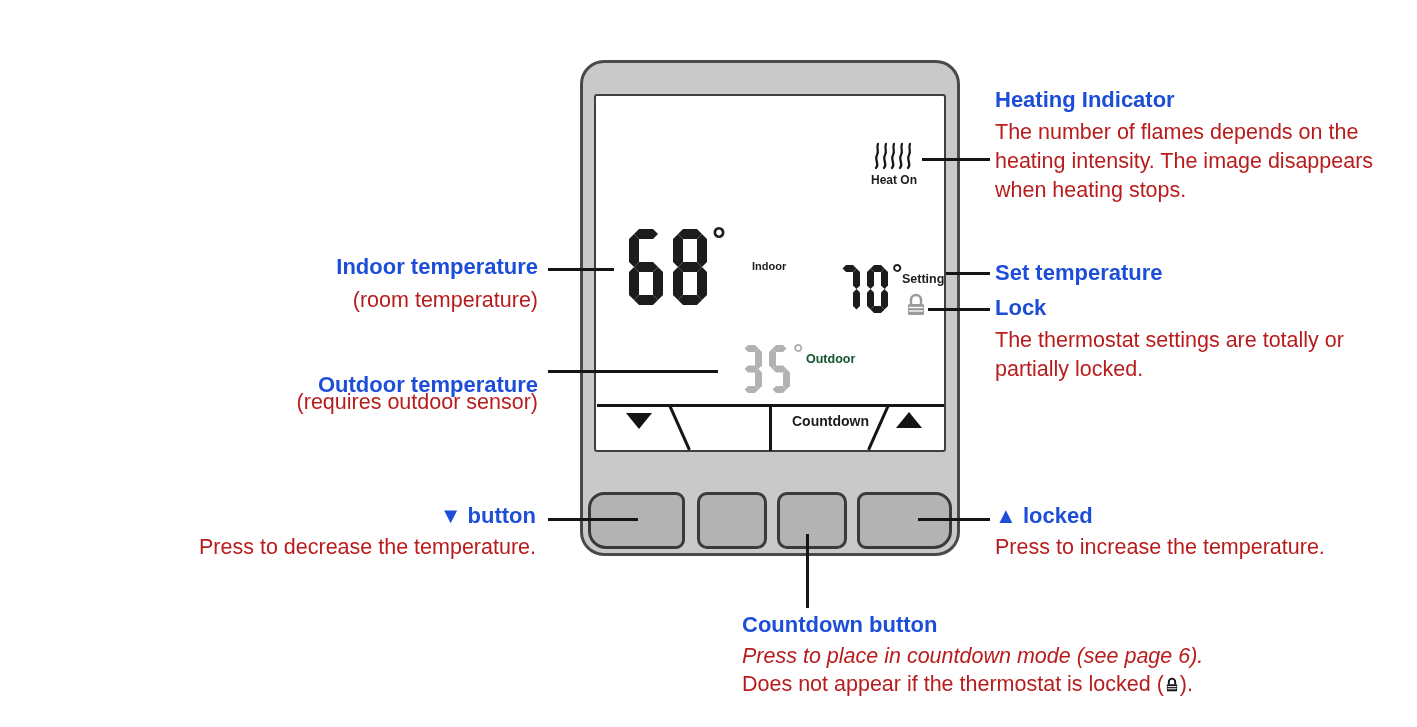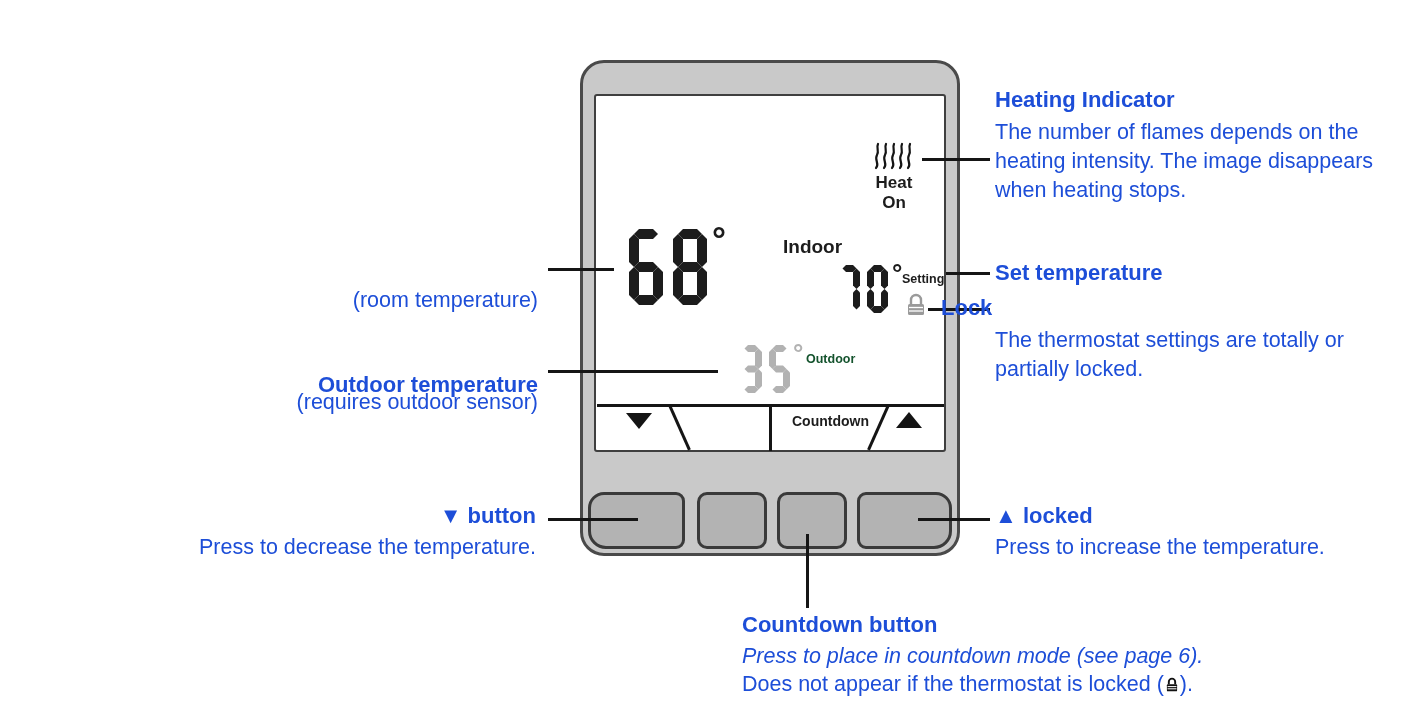--- a/index.html
+++ b/index.html
@@ -1,20 +1,20 @@
 <!DOCTYPE html>
 <html><head>
 <meta charset="utf-8">
 <style>
   html,body{margin:0;padding:0;background:#fff;}
   .canvas{position:relative;width:1417px;height:727px;background:#ffffff;overflow:hidden;
           font-family:"Liberation Sans","DejaVu Sans",sans-serif;color:#111;}
   .abs{position:absolute;}
   .t-title{font-weight:bold;font-size:22px;color:#1d4ed8;white-space:nowrap;}
-  .t-body{font-size:21.5px;color:#1d4ed8;line-height:29px;}
+  .t-body{font-size:21.5px;color:#b91c1c;line-height:29px;}
   .nowrap{white-space:nowrap;}
   .right-text{text-align:right;}
   .hline{position:absolute;height:2.5px;background:#151515;}
   .vline{position:absolute;width:2.5px;background:#151515;}
   .device{position:absolute;left:580px;top:60px;width:380px;height:496px;background:#c9c9c9;
           border:3px solid #4a4a4a;border-radius:24px;box-sizing:border-box;}
   .screen{position:absolute;left:594px;top:94px;width:352px;height:358px;background:#ffffff;
           border:2.5px solid #3f3f3f;border-radius:3px;box-sizing:border-box;}
   .dev-btn{position:absolute;top:492px;height:57px;background:#b3b3b3;border:3px solid #3a3a3a;
            box-sizing:border-box;border-radius:10px;}
@@ -42,21 +42,21 @@
     <svg width="44" height="28" viewBox="0 0 44 28">
       <g fill="none" stroke="#141414" stroke-width="2.2" stroke-linecap="round">
         <path d="M4,26 c4,-4 -2,-8 1,-13 c2.5,-4 -1,-7 1,-11"></path>
         <path d="M4,26 c4,-4 -2,-8 1,-13 c2.5,-4 -1,-7 1,-11" transform="translate(8,0)"></path>
         <path d="M4,26 c4,-4 -2,-8 1,-13 c2.5,-4 -1,-7 1,-11" transform="translate(16,0)"></path>
         <path d="M4,26 c4,-4 -2,-8 1,-13 c2.5,-4 -1,-7 1,-11" transform="translate(24,0)"></path>
         <path d="M4,26 c4,-4 -2,-8 1,-13 c2.5,-4 -1,-7 1,-11" transform="translate(32,0)"></path>
       </g>
     </svg>
   </div>
-  <div class="lcd-label" style="left:868px;top:173px;width:52px;text-align:center;font-size:17px;">Heat On</div>
+  <div class="lcd-label" style="left:868px;top:173px;width:52px;text-align:center;font-size:12px;">Heat On</div>
 
   <div class="seg seg-dark" style="left:628px;top:228px;gap:8px;">
       <svg width="36" height="78" viewBox="0 0 36 78" style="display:block">
         <g fill="rgb(28, 28, 28)">
           <polygon points="6,6 11,1 25,1 30,6 25,11 11,11"></polygon>
           <polygon points="30,39 35,44 35,67 30,72 25,67 25,44"></polygon>
           <polygon points="6,72 11,67 25,67 30,72 25,77 11,77"></polygon>
           <polygon points="6,39 11,44 11,67 6,72 1,67 1,44"></polygon>
           <polygon points="6,6 11,11 11,34 6,39 1,34 1,11"></polygon>
           <polygon points="6,39 11,34 25,34 30,39 25,44 11,44"></polygon>
@@ -68,21 +68,21 @@
           <polygon points="30,6 35,11 35,34 30,39 25,34 25,11"></polygon>
           <polygon points="30,39 35,44 35,67 30,72 25,67 25,44"></polygon>
           <polygon points="6,72 11,67 25,67 30,72 25,77 11,77"></polygon>
           <polygon points="6,39 11,44 11,67 6,72 1,67 1,44"></polygon>
           <polygon points="6,6 11,11 11,34 6,39 1,34 1,11"></polygon>
           <polygon points="6,39 11,34 25,34 30,39 25,44 11,44"></polygon>
         </g>
       </svg>
     </div>
   <span class="deg" style="left:712px;top:220px;font-size:35px;color:#1c1c1c;">°</span>
-  <div class="lcd-label" style="left:752px;top:236px;font-size:19px;margin-left:31px;">Indoor</div>
+  <div class="lcd-label" style="left:752px;top:260px;font-size:11px;">Indoor</div>
 
   <div class="seg seg-dark" style="left:838px;top:264px;gap:5px;">
       <svg width="23" height="50" viewBox="0 0 23 50" style="display:block">
         <g fill="rgb(28, 28, 28)">
           <polygon points="4.5,4.5 8,1 15,1 18.5,4.5 15,8 8,8"></polygon>
           <polygon points="18.5,4.5 22,8 22,21.5 18.5,25 15,21.5 15,8"></polygon>
           <polygon points="18.5,25 22,28.5 22,42 18.5,45.5 15,42 15,28.5"></polygon>
         </g>
       </svg>
       <svg width="23" height="50" viewBox="0 0 23 50" style="display:block">
@@ -151,26 +151,27 @@
   <div class="hline" style="left:548px;top:370px;width:170px;"></div>
   <div class="hline" style="left:548px;top:518px;width:90px;"></div>
   <div class="hline" style="left:918px;top:518px;width:72px;"></div>
   <div class="vline" style="left:806px;top:534px;height:74px;"></div>
 
   <div class="abs t-title" style="left:995px;top:87px;">Heating Indicator</div>
   <div class="abs t-body" style="left:995px;top:118px;width:390px;">The number of flames depends on the heating intensity. The image disappears when heating stops.</div>
 
   <div class="abs t-title" style="left:995px;top:260px;">Set temperature</div>
 
-  <div class="abs t-title" style="left:941px;top:295px;">Lock</div>
+  <div class="abs t-title" style="left:995px;top:295px;">Lock</div>
   <div class="abs t-body" style="left:995px;top:326px;width:392px;">The thermostat settings are totally or partially locked.</div>
 
   <div class="abs t-title" style="left:995px;top:503px;">▲ locked</div>
   <div class="abs t-body nowrap" style="left:995px;top:533px;">Press to increase the temperature.</div>
 
+  <div class="abs t-title right-text" style="right:879px;top:254px;">Indoor temperature</div>
   <div class="abs t-body right-text nowrap" style="right:879px;top:286px;">(room temperature)</div>
 
   <div class="abs t-title right-text" style="right:879px;top:372px;">Outdoor temperature</div>
   <div class="abs t-body right-text nowrap" style="right:879px;top:388px;">(requires outdoor sensor)</div>
 
   <div class="abs t-title right-text" style="right:881px;top:503px;">▼ button</div>
   <div class="abs t-body right-text nowrap" style="right:881px;top:533px;">Press to decrease the temperature.</div>
 
   <div class="abs t-title" style="left:742px;top:612px;">Countdown button</div>
   <div class="abs t-body nowrap" style="left:742px;top:642px;font-style:italic;">Press to place in countdown mode (see page 6).</div>

